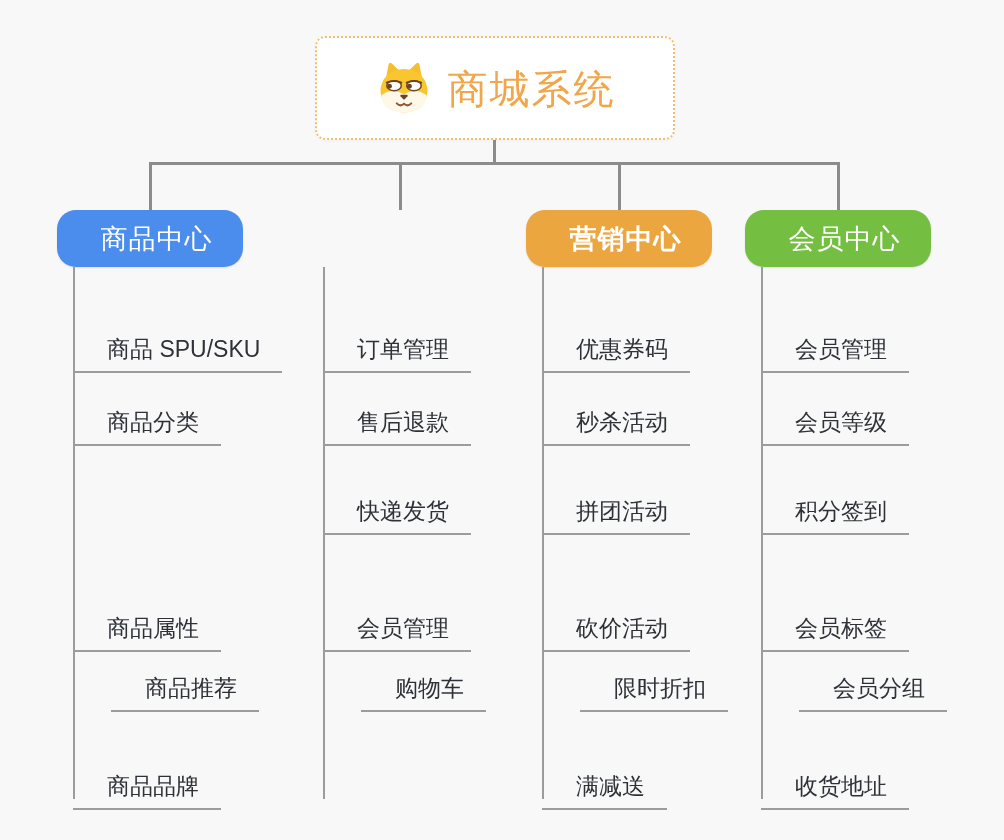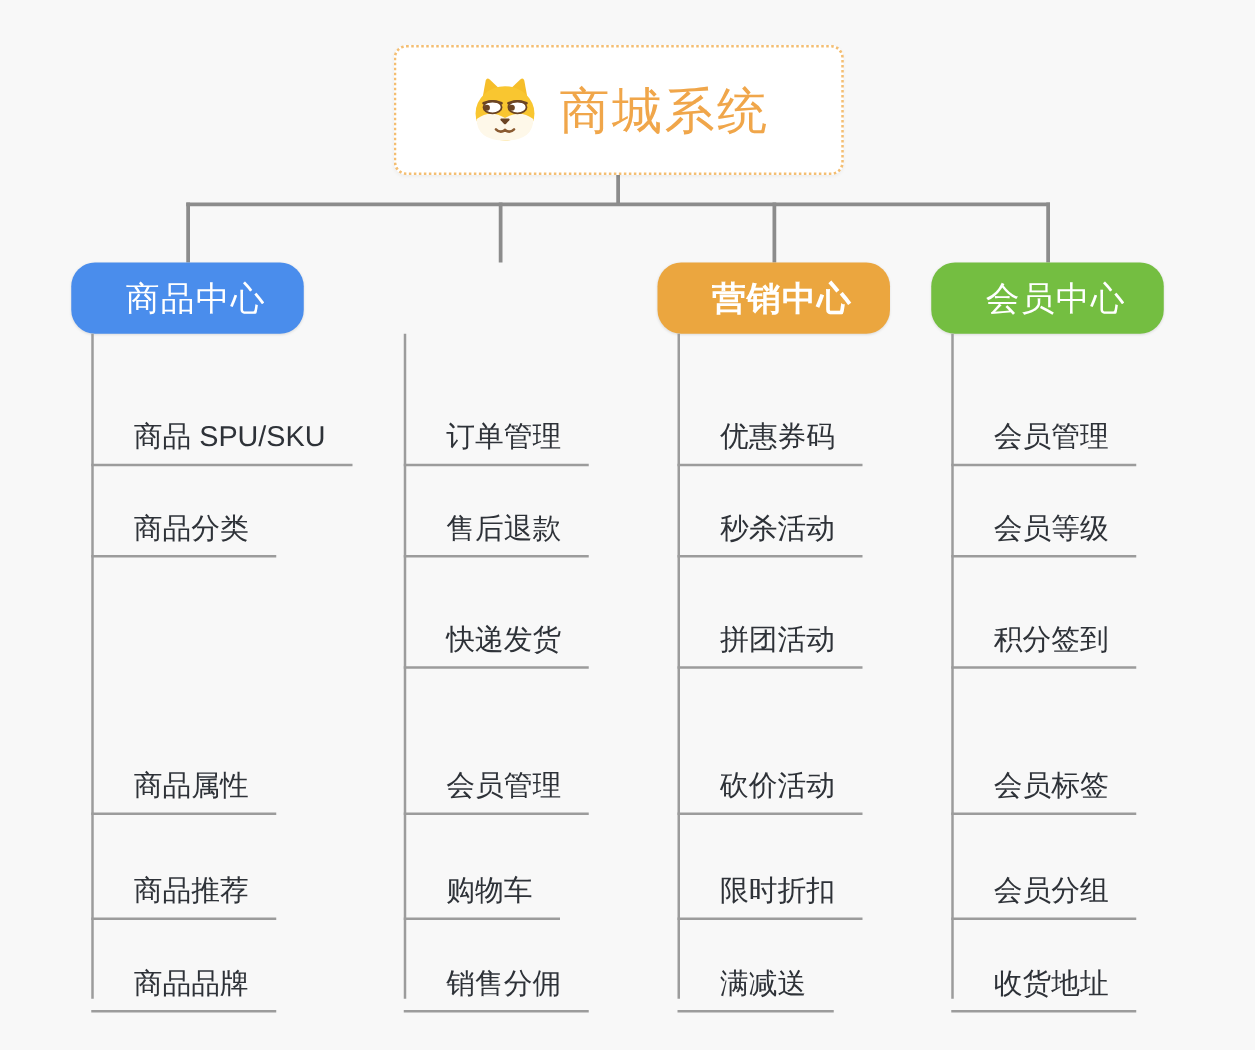--- a/index.html
+++ b/index.html
@@ -93,21 +93,21 @@
     border-bottom: 2px solid var(--branch-line);
     font-size: 23px;
     color: var(--item-text);
     white-space: nowrap;
     width: max-content;
   }
   .item.i0 { top: 319px; margin-top: 16px; }
   .item.i1 { top: 408px; }
   .item.i2 { top: 497px; }
   .item.i3 { top: 614px; }
-  .item.i4 { top: 698px; }
+  .item.i4 { top: 674px; margin-left: 38px; }
   .item.i5 { top: 772px; }
 </style>
 </head>
 <body>
 
 <div class="canvas">
 
   <div class="conn stub"></div>
   <div class="conn bus"></div>
   <div class="conn drop d0"></div>
@@ -143,21 +143,20 @@
     <div class="item i5">商品品牌</div>
   </div>
 
   <div class="branch b1">
     <div class="branch-line"></div>
     <div class="item i0">订单管理</div>
     <div class="item i1">售后退款</div>
     <div class="item i2">快递发货</div>
     <div class="item i3">会员管理</div>
     <div class="item i4">购物车</div>
-    <div class="item i5">销售分佣</div>
   </div>
 
   <div class="branch b2">
     <div class="branch-box" style="background-color: rgb(235, 166, 63); font-weight: bold;">营销中心</div>
     <div class="branch-line"></div>
     <div class="item i0">优惠券码</div>
     <div class="item i1">秒杀活动</div>
     <div class="item i2">拼团活动</div>
     <div class="item i3">砍价活动</div>
     <div class="item i4">限时折扣</div>

